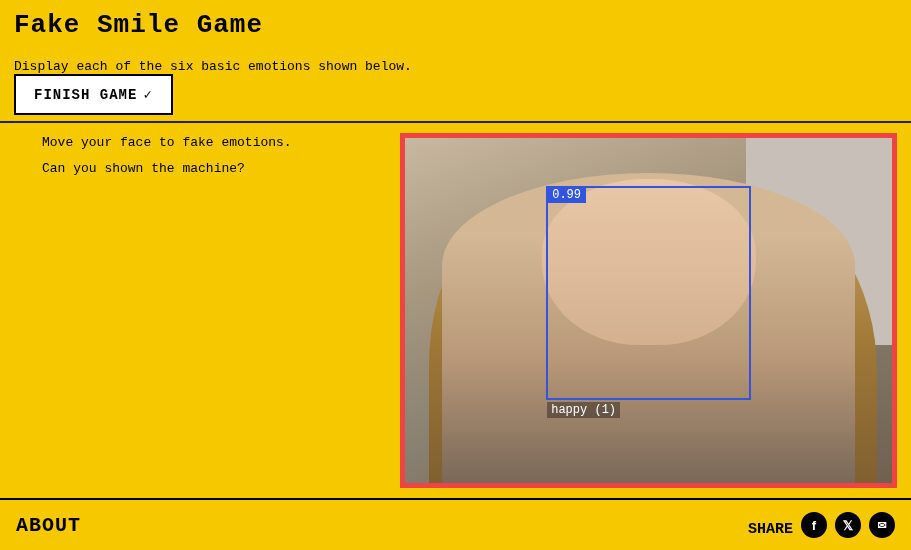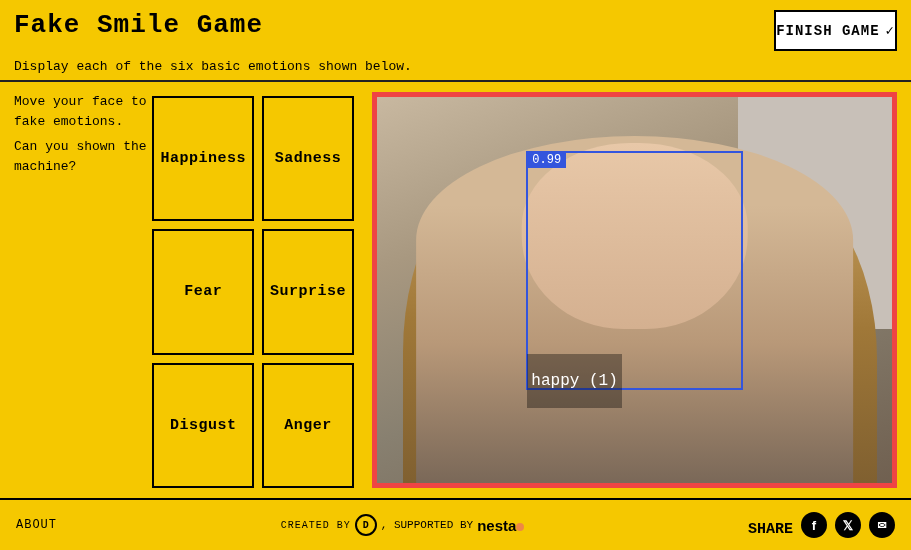--- a/index.html
+++ b/index.html
@@ -12,40 +12,41 @@
       overflow: hidden;
       display: flex;
       flex-direction: column;
     }
 
     
     #header {
       background: #f5c800;
       padding: 10px 14px 6px 14px;
       display: flex;
-      justify-content: space-between;
+      justify-content: flex-start;
       align-items: flex-start;
       border-bottom: 2px solid #222;
+      flex-direction: column;
     }
     #header-left {}
     #header-title {
       font-size: 26px;
       font-weight: bold;
       color: #000;
       letter-spacing: 1px;
     }
     #header-subtitle {
       font-size: 13px;
       color: #000;
       margin-top: 19px;
     }
     #finish-game-button {
       background: #fff;
       border: 2.5px solid #000;
-      padding: 10px 0;
+      padding: 10px 18px;
       font-family: 'Courier New', Courier, monospace;
       font-size: 14px;
       font-weight: bold;
       cursor: pointer;
       letter-spacing: 1px;
       white-space: nowrap;
       display: flex;
       align-items: center;
       gap: 6px;
     }
@@ -56,21 +57,22 @@
       display: flex;
       flex-direction: row;
       padding: 10px 14px 10px 14px;
       gap: 18px;
     }
 
     
     #left-panel {
       width: 340px;
       display: flex;
-      flex-direction: row;
+      flex-direction: column;
+      margin-left: 28px;
     }
     #instructions {
       font-size: 13px;
       color: #000;
       line-height: 1.5;
     }
     #instructions p { margin-bottom: 6px; }
 
     #emotion-grid {
       display: grid;
@@ -180,40 +182,40 @@
       color: #fff;
       font-size: 12px;
       font-family: 'Courier New', Courier, monospace;
       padding: 1px 5px;
     }
     #detection-label {
       position: absolute;
       bottom: -20px;
       left: -1px;
       color: #fff;
-      font-size: 16px;
+      font-size: 12px;
       font-family: 'Courier New', Courier, monospace;
       background: rgba(0,0,0,0.35);
-      padding: 18px 4px;
+      padding: 1px 4px;
     }
 
     
     #footer {
       background: #f5c800;
       border-top: 2px solid #000;
       height: 52px;
       display: flex;
       align-items: center;
       justify-content: space-between;
       padding: 0 16px;
     }
     #about-link {
       font-family: 'Courier New', Courier, monospace;
-      font-size: 12px;
-      font-weight: normal;
+      font-size: 20px;
+      font-weight: bold;
       color: #000;
       cursor: pointer;
       letter-spacing: 1px;
       text-decoration: none;
     }
     #credits {
       font-size: 11px;
       font-family: 'Courier New', Courier, monospace;
       color: #000;
       display: flex;
@@ -285,29 +287,20 @@
 </div>
 
 <div id="main">
 
   <div id="left-panel">
     <div id="instructions">
       <p>Move your face to fake emotions.</p>
       <p>Can you shown the machine?</p>
     </div>
 
-    <div id="emotion-grid">
-
-    <button class="emotion-button">Happiness</button>
-        <button class="emotion-button">Sadness</button>
-        <button class="emotion-button">Fear</button>
-        <button class="emotion-button">Surprise</button>
-        <button class="emotion-button">Disgust</button>
-        <button class="emotion-button">Anger</button>
-      </div>
   </div>
 
   <div id="right-panel">
     <div id="camera-container">
       <div id="camera-bg">
         <div class="room-bg"></div>
         <div class="hair-left"></div>
         <div class="hair-right"></div>
         <div class="person-bg"></div>
         <div class="face"></div>
@@ -318,26 +311,20 @@
         </div>
       </div>
     </div>
   </div>
 
 </div>
 
 <div id="footer">
   <a id="about-link">ABOUT</a>
 
-  <div id="credits">
-    <span class="label">CREATED BY</span>
-    <span class="dlab-logo">D</span>
-    <span>, SUPPORTED BY</span>
-    <span id="nesta-logo">nesta<span id="nesta-dot"></span></span>
-  </div>
 
   <div id="share-section">
     <span>SHARE</span>
     <span class="share-icon">f</span>
     <span class="share-icon">𝕏</span>
     <span class="share-icon mail-icon">✉</span>
   </div>
 </div>
 
 </body></html>

